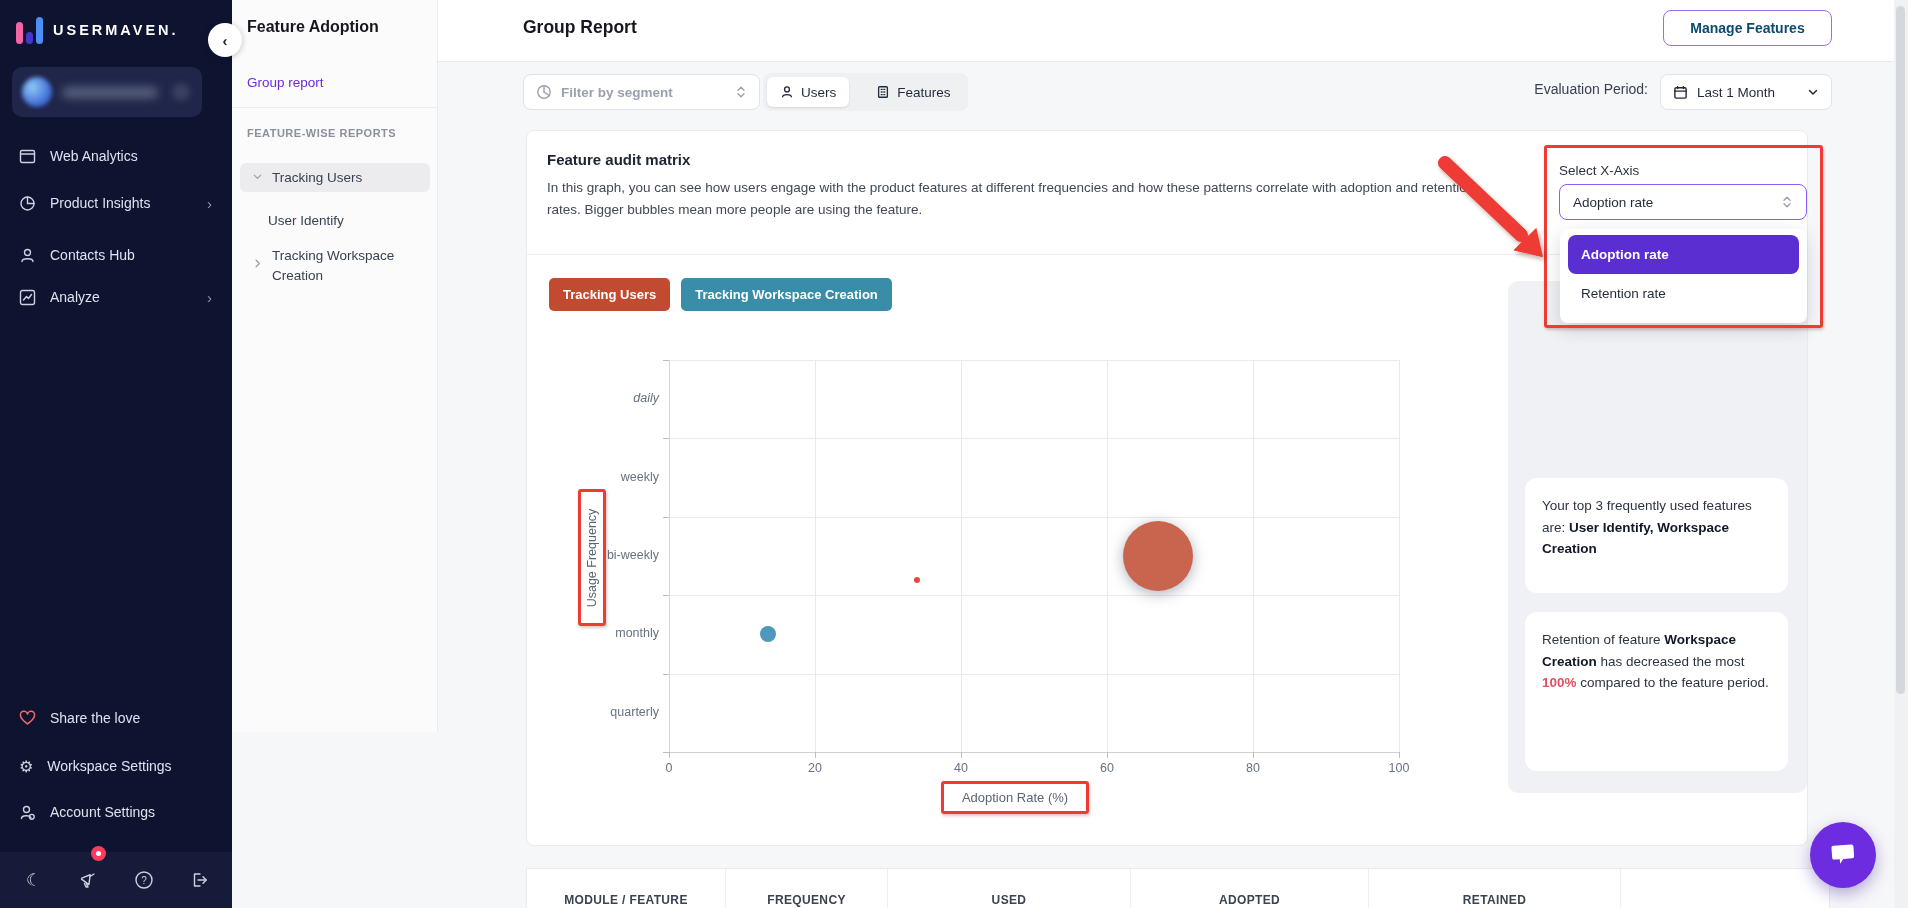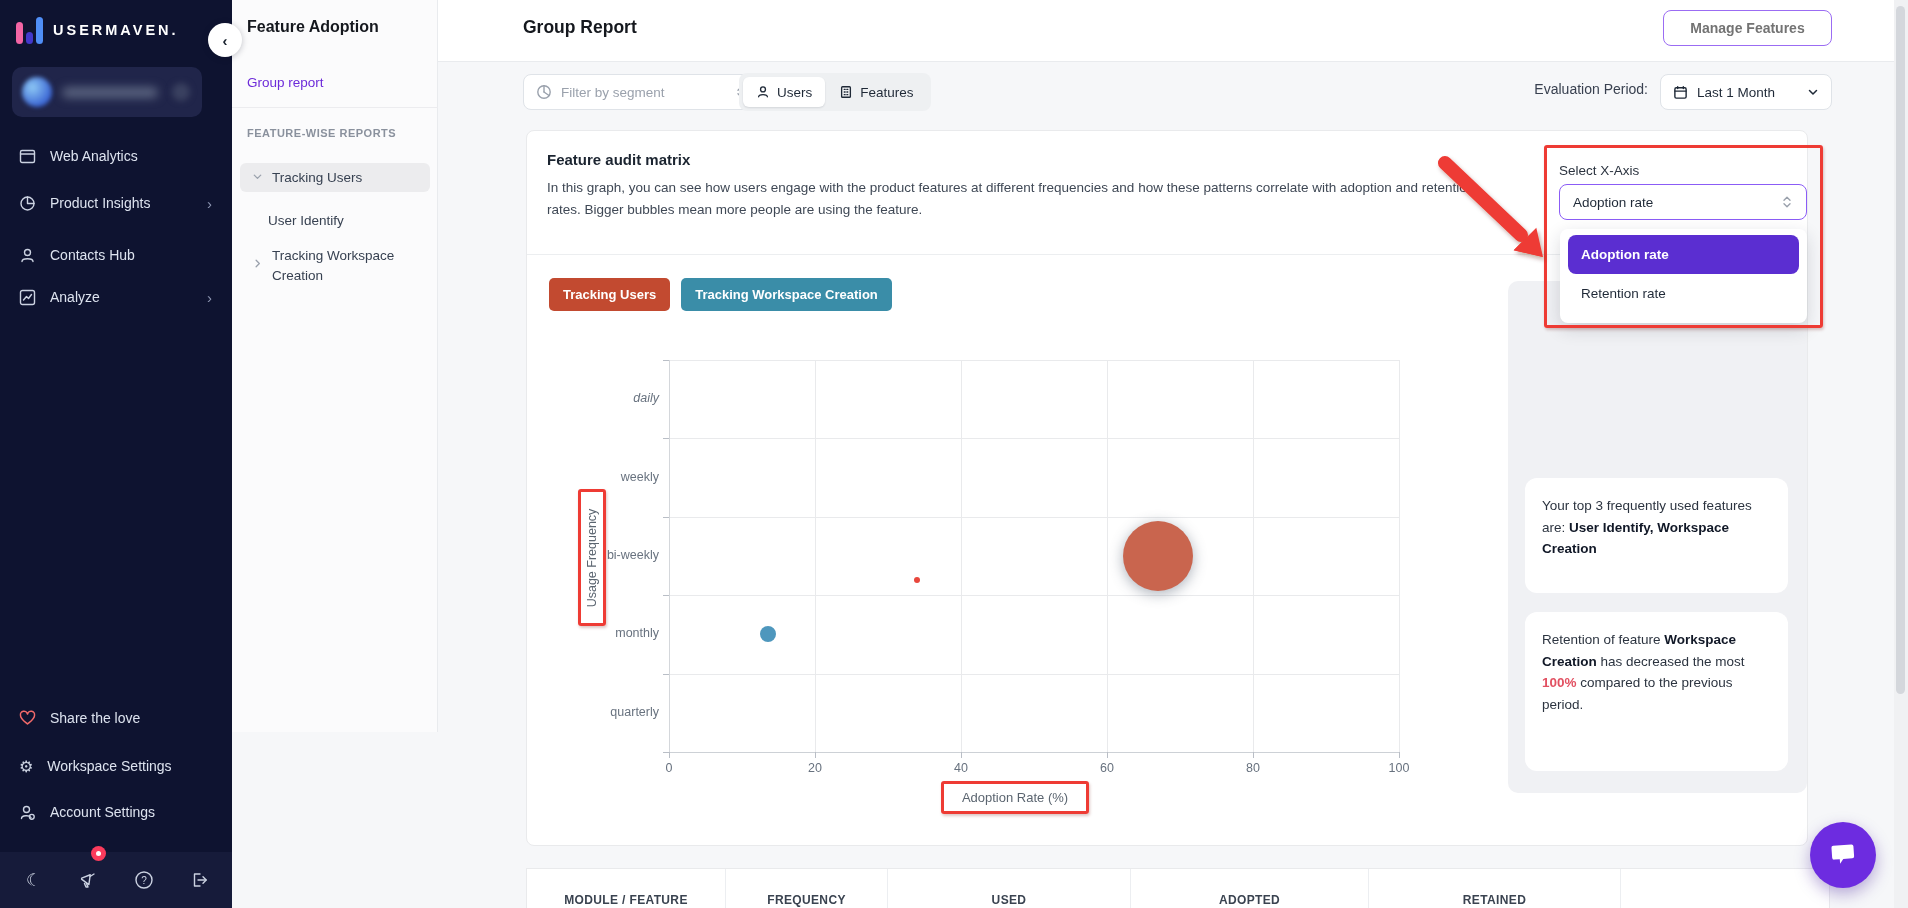--- a/index.html
+++ b/index.html
@@ -42,25 +42,25 @@
   .sub-chev { color:#6b7480; font-size:11px; }
   .sub-child { left:36px; top:210px; height:20px; }
   .sub-twc { left:20px; top:246px; align-items:flex-start; }
   .sub-twc .lbl { width:152px; line-height:20px; }
   .sub-twc .sub-chev { margin-top:12px; }
 
   
   .main-header { position:absolute; left:438px; top:0; width:1470px; height:62px; background:#fff; border-bottom:1px solid #e9ebee; }
   .page-title { position:absolute; left:523px; top:17px; font-size:17.5px; font-weight:700; color:#15181e; }
   .manage-btn { position:absolute; left:1663px; top:10px; width:169px; height:36px; background:#fff; border:1.5px solid #9b6cf3; border-radius:8px;
-    color:#737373; font-size:14px; font-weight:700; cursor:pointer; }
+    color:#0c4a6e; font-size:14px; font-weight:700; cursor:pointer; }
   .segment-select { position:absolute; left:523px; top:74px; width:237px; height:36px; background:#fff; border:1px solid #dfe3e8; border-radius:8px;
-    display:flex; align-items:center; gap:9px; padding:0 12px; cursor:pointer; }
+    display:flex; align-items:center; gap:9px; padding:0 12px; cursor:pointer;font-weight:bold; }
   .segment-ph { color:#9aa1ac; font-size:13.5px; flex:1; }
-  .toggle-group { position:absolute; left:739px; top:73px; height:38px; background:#eef0f2; border-radius:8px; display:flex; align-items:center; padding:4px; gap:1px; }
+  .toggle-group { position:absolute; left:763px; top:73px; height:38px; background:#eef0f2; border-radius:8px; display:flex; align-items:center; padding:4px; gap:14px; }
   .toggle-seg { display:flex; align-items:center; gap:7px; font-size:13.5px; color:#1f2937; padding:0 13px; height:30px; border-radius:6px; cursor:pointer; }
   .toggle-seg.active { background:#fff; box-shadow:0 1px 2px rgba(20,25,40,.12); }
   .eval-label { position:absolute; left:1450px; top:81px; width:198px; text-align:right; font-size:14px; color:#394150; }
   .eval-select { position:absolute; left:1660px; top:74px; width:172px; height:36px; background:#fff; border:1px solid #dfe3e8; border-radius:8px;
     display:flex; align-items:center; gap:9px; padding:0 12px; font-size:13.5px; color:#1f2937; cursor:pointer; }
   .eval-select .cd { margin-left:auto; color:#4b5563; }
 
   
   .card { position:absolute; left:526px; top:130px; width:1282px; height:716px; background:#fff; border:1px solid #e9eaec; border-radius:8px; z-index:1; }
   .card-title { position:absolute; left:20px; top:20px; font-size:15px; font-weight:600; color:#1b2430; }
@@ -340,21 +340,21 @@
 
   <div class="ylabel-box red-box">
     <span class="ylabel-text">Usage Frequency</span>
   </div>
   <div class="xlabel-box red-box">
     <span>Adoption Rate (%)</span>
   </div>
 
   <div class="insight-panel"></div>
   <div class="insight-card" style="top:347px;height:115px"><span>Your top 3 frequently used features are: </span><b>User Identify, Workspace Creation</b></div>
-  <div class="insight-card" style="top:481px;height:159px"><span>Retention of feature </span><b>Workspace Creation</b><span> has decreased the most </span><b style="color: rgb(226, 81, 98);">100%</b><span> compared to the previous period.</span></div>
+  <div class="insight-card" style="top:481px;height:159px"><span>Retention of feature </span><b>Workspace Creation</b><span> has decreased the most </span><b style="color: rgb(226, 81, 98);">100%</b><span> compared to the feature period.</span></div>
 
   <div class="xaxis-label">Select X-Axis</div>
   <div class="xaxis-select">
     <span>Adoption rate</span>
     <svg class="ud icg" width="12" height="14" viewBox="0 0 12 14">
         <path d="M3 5.2 l3-3 3 3"></path>
         <path d="M3 8.8 l3 3 3-3"></path>
       </svg>
   </div>
   <div class="xaxis-menu">

